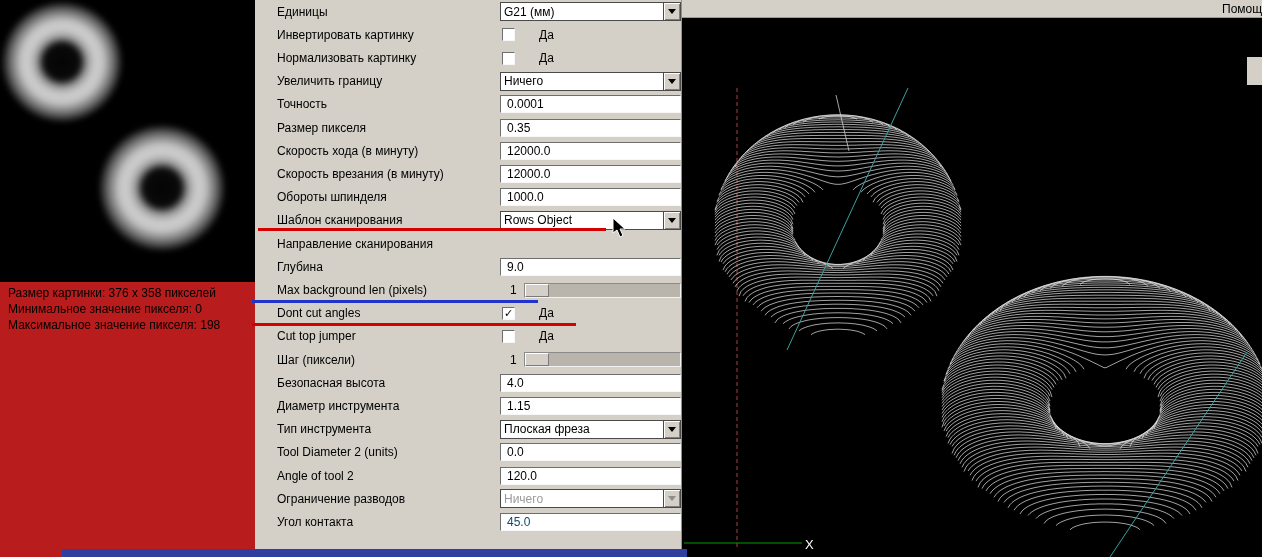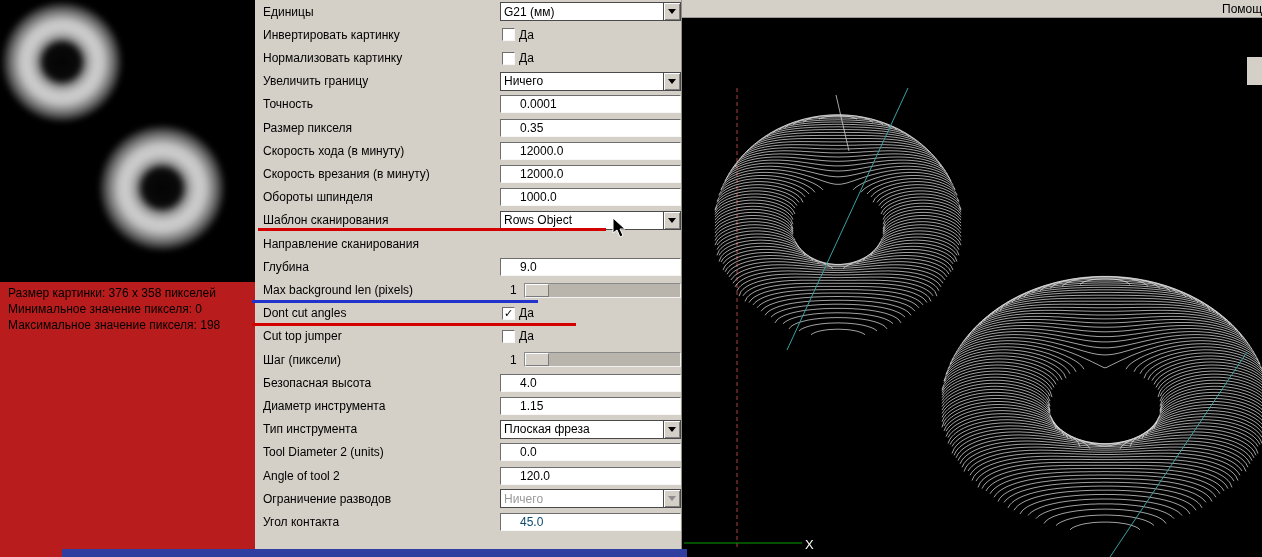--- a/index.html
+++ b/index.html
@@ -15,45 +15,45 @@
 
   
   #left-info{position:absolute;left:0;top:282px;width:255px;height:319px;background:#b91c1c;
              padding:3px 0 0 8px;box-sizing:border-box;}
   .info-line{font-size:12px;line-height:16px;color:#000;white-space:nowrap;}
 
   
   #form-panel{position:absolute;left:255px;top:0;width:427px;height:557px;background:#d4d0c8;
               border-right:1px solid #979289;box-sizing:border-box;}
   .form-row{position:relative;height:23.21px;}
-  .row-label{position:absolute;left:8px;top:50%;transform:translateY(-50%);
+  .row-label{position:absolute;left:22px;top:50%;transform:translateY(-50%);
              font-size:12px;color:#000;white-space:nowrap;}
   .row-control{position:absolute;left:245px;top:50%;transform:translateY(-50%);
                width:181px;height:22px;display:flex;align-items:center;}
 
   .text-input{flex:1;height:18px;background:#fff;border:1px solid;
               border-color:#6e6e6e #f7f7f7 #f7f7f7 #6e6e6e;box-sizing:border-box;
-              font-size:12px;line-height:16px;padding-left:19px;color:#000;white-space:nowrap;overflow:hidden;}
+              font-size:12px;line-height:16px;padding-left:6px;color:#000;white-space:nowrap;overflow:hidden;}
   .text-input.disabled{color:#0c4a6e;}
 
   .combo{flex:1;height:19px;background:#fff;border:1px solid #4a4a4a;box-sizing:border-box;
          display:flex;align-items:center;}
   .combo-text{flex:1;font-size:12px;padding-left:3px;color:#000;white-space:nowrap;overflow:hidden;}
   .combo-btn{width:16px;align-self:stretch;background:#d4d0c8;border-left:1px solid #4a4a4a;
              display:flex;align-items:center;justify-content:center;
              box-shadow:inset 1px 1px 0 #fff,inset -1px -1px 0 #7f7f7f;}
   .combo-arrow{width:0;height:0;border-left:4px solid transparent;border-right:4px solid transparent;
                border-top:5px solid #000;}
   .combo.disabled .combo-text{color:#9a9a9a;}
   .combo.disabled .combo-arrow{border-top-color:#8d8d8d;}
 
   .checkbox{width:11px;height:11px;margin-left:2px;background:#fff;border:1px solid;
             border-color:#6e6e6e #f7f7f7 #f7f7f7 #6e6e6e;box-sizing:content-box;
             font-size:11px;line-height:11px;text-align:center;color:#000;}
-  .cb-label{font-size:12px;color:#000;margin-left:4px;}
+  .cb-label{font-size:12px;color:#000;margin-left:24px;}
 
   .slider-value{font-size:12px;color:#000;padding-left:10px;width:14px;}
   .slider-track{flex:1;height:15px;background:#b9b5ad;border:1px solid;
                 border-color:#8a8a8a #f2f2f2 #f2f2f2 #8a8a8a;box-sizing:border-box;position:relative;}
   .slider-handle{position:absolute;left:0;top:0;width:24px;height:13px;background:#d4d0c8;
                  border-top:1px solid #fff;border-left:1px solid #fff;
                  border-right:1px solid #7a7a7a;border-bottom:1px solid #7a7a7a;box-sizing:border-box;}
 
   .annotation{position:absolute;height:3px;z-index:6;}
 

